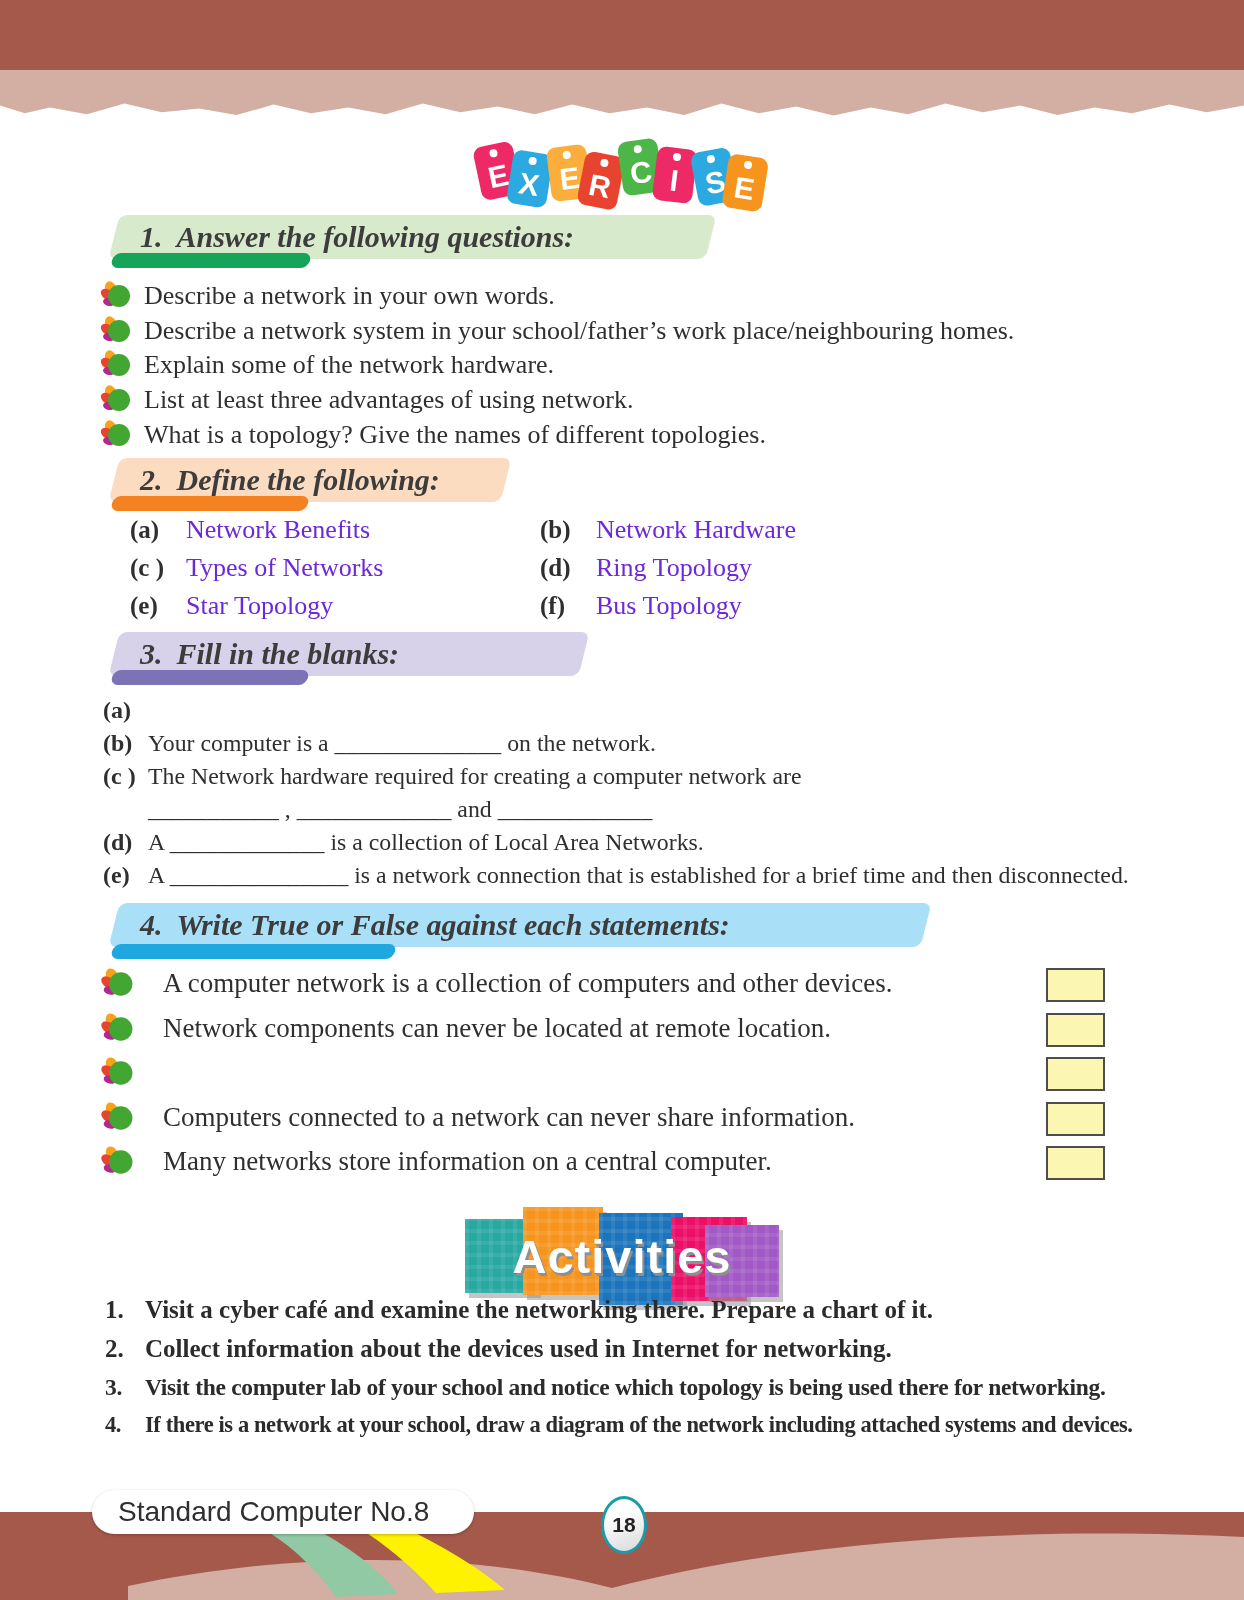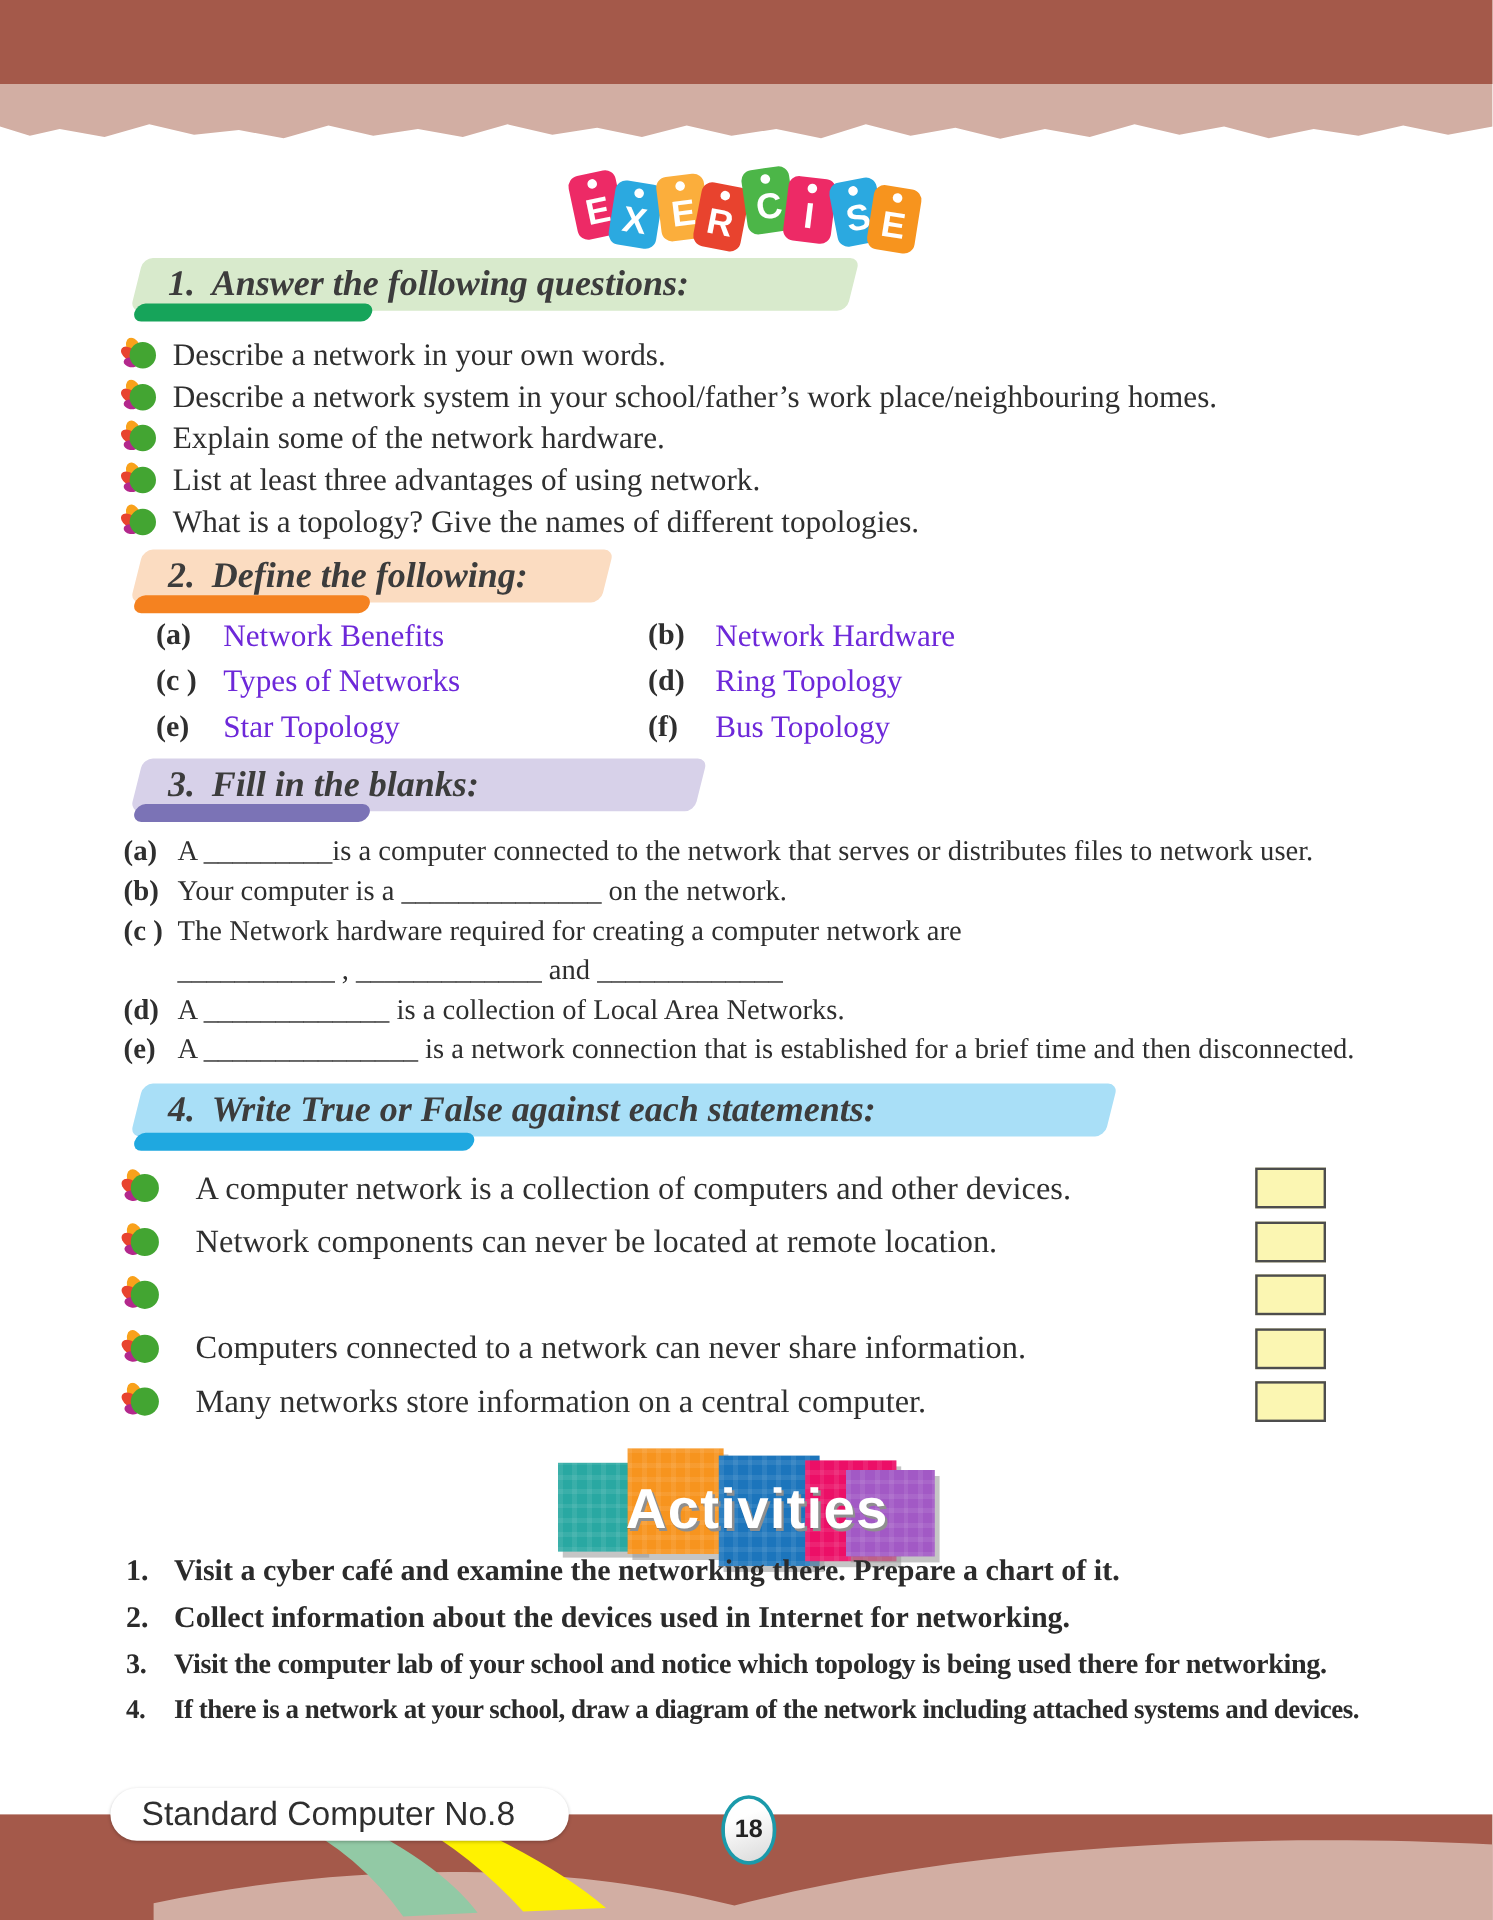--- a/index.html
+++ b/index.html
@@ -47,27 +47,27 @@
   .defitem .val{font-size:26px;color:#6d28d9;}
 
   
   .fills{position:absolute;left:103px;top:694px;width:1090px;}
   .frow{display:flex;height:33px;align-items:center;}
   .frow .lab{font-weight:bold;font-size:24px;width:45px;flex:0 0 auto;color:#2f2f2f;}
   .frow .val{font-size:23.8px;color:#2f2f2f;white-space:nowrap;}
 
   
   .tflist{position:absolute;left:100px;top:968px;width:1005px;}
-  .tfrow{display:flex;align-items:center;height:44.5px;}
+  .tfrow{display:flex;align-items:flex-start;height:44.5px;}
   .tfrow .leaf{width:35px;height:32px;}
   .tfrow .txt{font-size:27px;color:#2f2f2f;margin-left:28px;white-space:nowrap;}
   .tfbox{margin-left:auto;width:55px;height:30px;border:2px solid #4d4d4d;}
 
   
-  .banner{position:absolute;left:465px;top:1203px;width:314px;height:96px;padding-left:18px;}
+  .banner{position:absolute;left:465px;top:1203px;width:314px;height:96px;}
   .sq{position:absolute;box-shadow:4px 5px 0 rgba(150,150,150,.55);
       background-image:repeating-linear-gradient(0deg,rgba(255,255,255,.08) 0 4px,transparent 4px 12px),
                        repeating-linear-gradient(90deg,rgba(255,255,255,.08) 0 4px,transparent 4px 12px);}
   .sq0{left:0;top:16px;width:72px;height:74px;}
   .sq1{left:58px;top:4px;width:80px;height:88px;}
   .sq2{left:134px;top:10px;width:84px;height:92px;}
   .sq3{left:206px;top:14px;width:76px;height:84px;}
   .sq4{left:240px;top:22px;width:74px;height:72px;}
   .banner .word{position:absolute;left:0;right:0;top:26px;text-align:center;
       font-family:"Liberation Sans",sans-serif;font-weight:bold;font-size:47px;color:#fff;
@@ -221,21 +221,20 @@
   </div>
 
   <div class="sec" style="left: 114px; top: 632px; width: 418px; background-color: rgb(215, 209, 233);">
     <div class="sec-inner"><span class="num">3.</span><span>Fill in the blanks:</span></div>
   </div>
   <div class="sec-bar" style="left: 112px; top: 670px; width: 196px; background-color: rgb(123, 115, 182);"></div>
 
   <div class="fills">
     <div class="frow">
         <span class="lab">(a)</span>
-        <span class="val">A _________is a computer connected to the network that serves or distributes files to network user.</span>
       </div>
     <div class="frow">
         <span class="lab">(b)</span>
         <span class="val">Your computer is a ______________ on the network.</span>
       </div>
     <div class="frow">
         <span class="lab">(c )</span>
         <span class="val">The  Network  hardware  required  for  creating  a computer network are</span>
       </div>
     <div class="frow">

